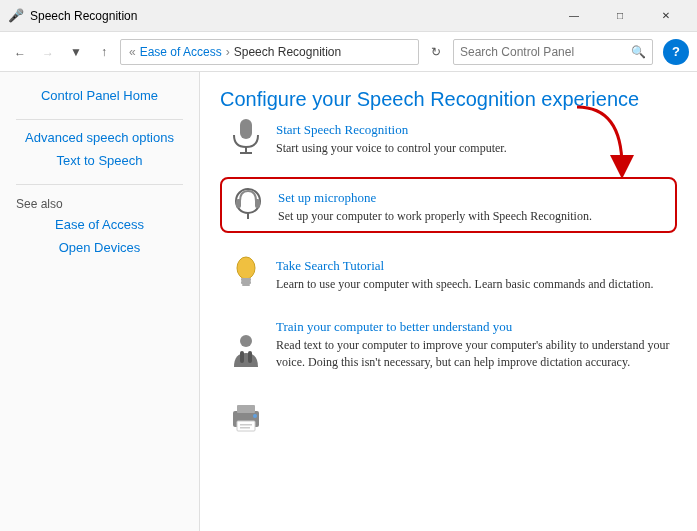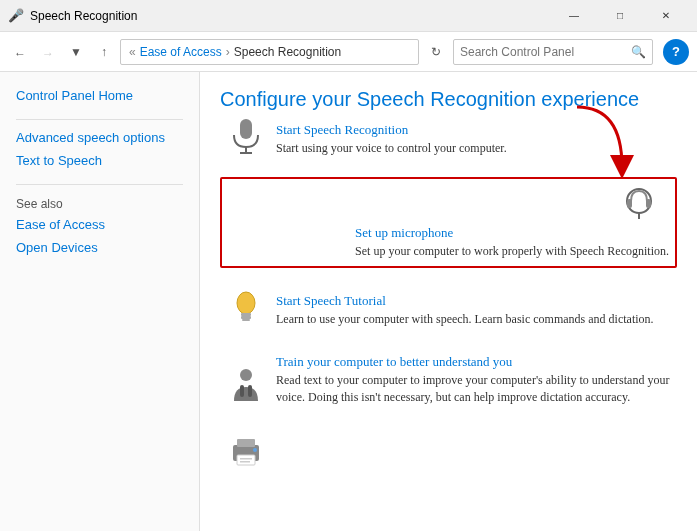--- a/index.html
+++ b/index.html
@@ -100,20 +100,21 @@
       min-width: 200px;
       border-right: 1px solid #dfdfdf;
       padding: 12px 0;
       background: #fafafa;
     }
     .sidebar-item {
       padding: 4px 16px;
       font-size: 13px;
       color: #0078d7;
       cursor: pointer;
+      text-align: center;
     }
     .sidebar-divider {
       margin: 12px 16px 6px;
       border: none;
       border-top: 1px solid #dfdfdf;
     }
     .sidebar-section-label {
       padding: 6px 16px 2px;
       font-size: 12px;
       color: #555;
@@ -137,22 +138,21 @@
     .item-row {
       display: flex;
       align-items: flex-end;
       margin-bottom: 14px;
       padding: 6px;
       position: relative;
       font-family: Liberation Serif, serif;
     }
     .item-row.highlighted {
       border: 2px solid #cc0000;
-      border-radius: 2px;
-      flex-direction: column;
+      border-radius: 8px;
     }
     .item-icon {
       width: 40px;
       min-width: 40px;
       height: 40px;
       display: flex;
       align-items: center;
       justify-content: center;
       margin-right: 10px;
     }
@@ -284,21 +284,21 @@
     <div class="item-row">
       <div class="item-icon">
         <svg width="28" height="36" viewBox="0 0 28 36">
           <ellipse cx="14" cy="13" rx="9" ry="11" fill="#f0c040" stroke="#cca020" stroke-width="1"></ellipse>
           <rect x="9" y="23" width="10" height="3" rx="1" fill="#aaa"></rect>
           <rect x="9" y="26" width="10" height="3" rx="1" fill="#aaa"></rect>
           <rect x="10" y="29" width="8" height="2" rx="1" fill="#aaa"></rect>
         </svg>
       </div>
       <div class="item-text">
-        <span class="item-link">Start Speech Tutorial</span>
+        <span class="item-link">Take Search Tutorial</span>
         <span class="item-desc">Learn to use your computer with speech.  Learn basic commands and dictation.</span>
       </div>
     </div>
 
     <div class="item-row">
       <div class="item-icon">
         <svg width="32" height="36" viewBox="0 0 32 36">
           <circle cx="16" cy="8" r="6" fill="#888"></circle>
           <path d="M4 34 Q4 20 16 20 Q28 20 28 34" fill="#777"></path>
           <rect x="10" y="18" width="4" height="12" rx="2" fill="#555"></rect>

